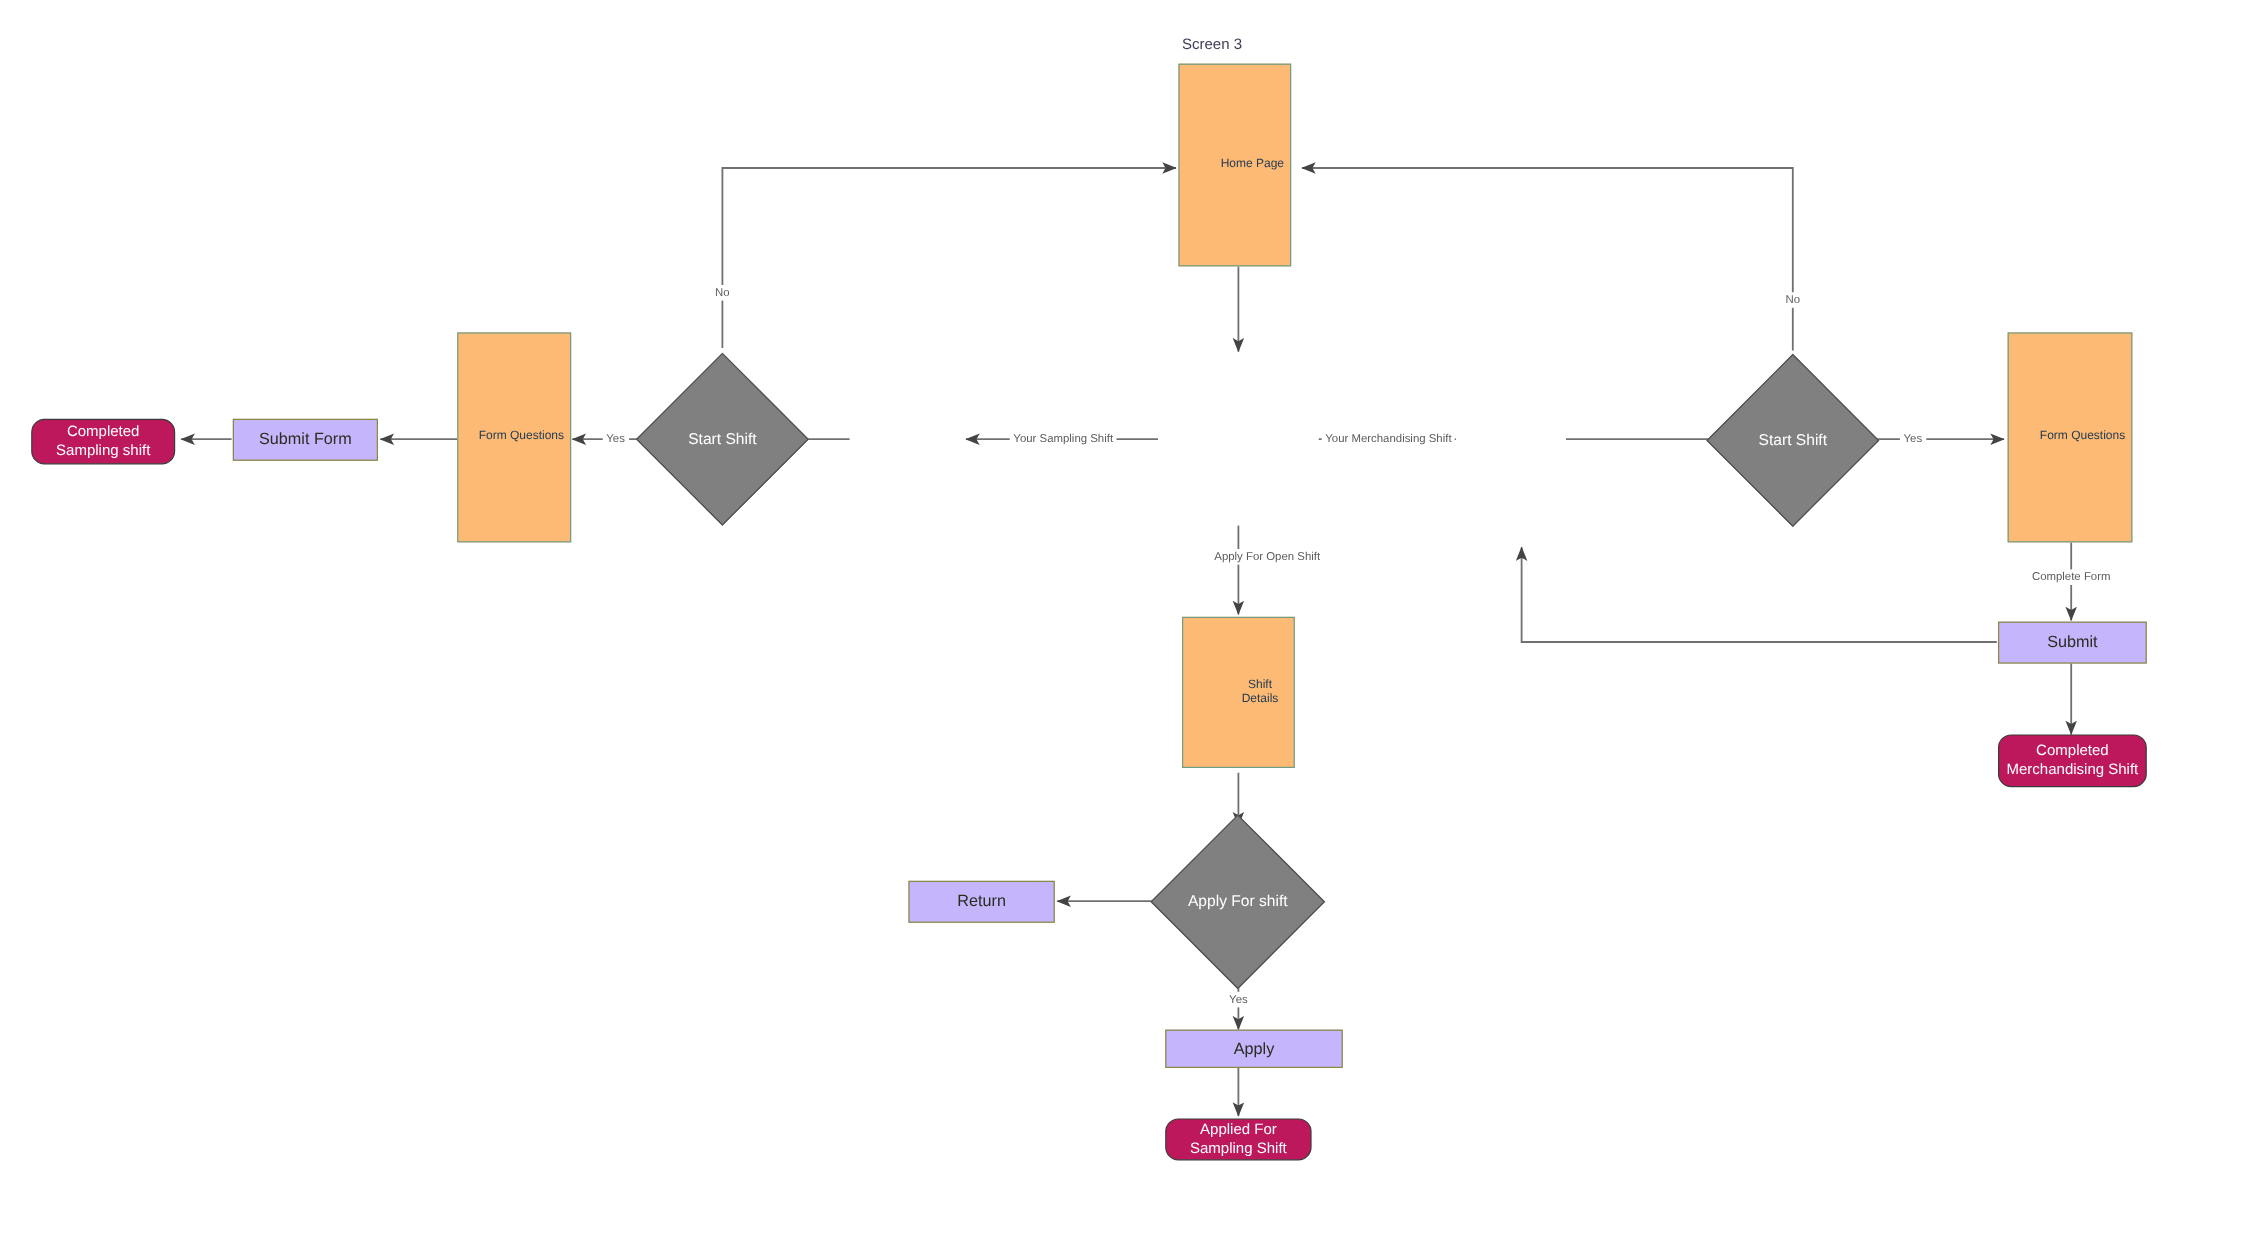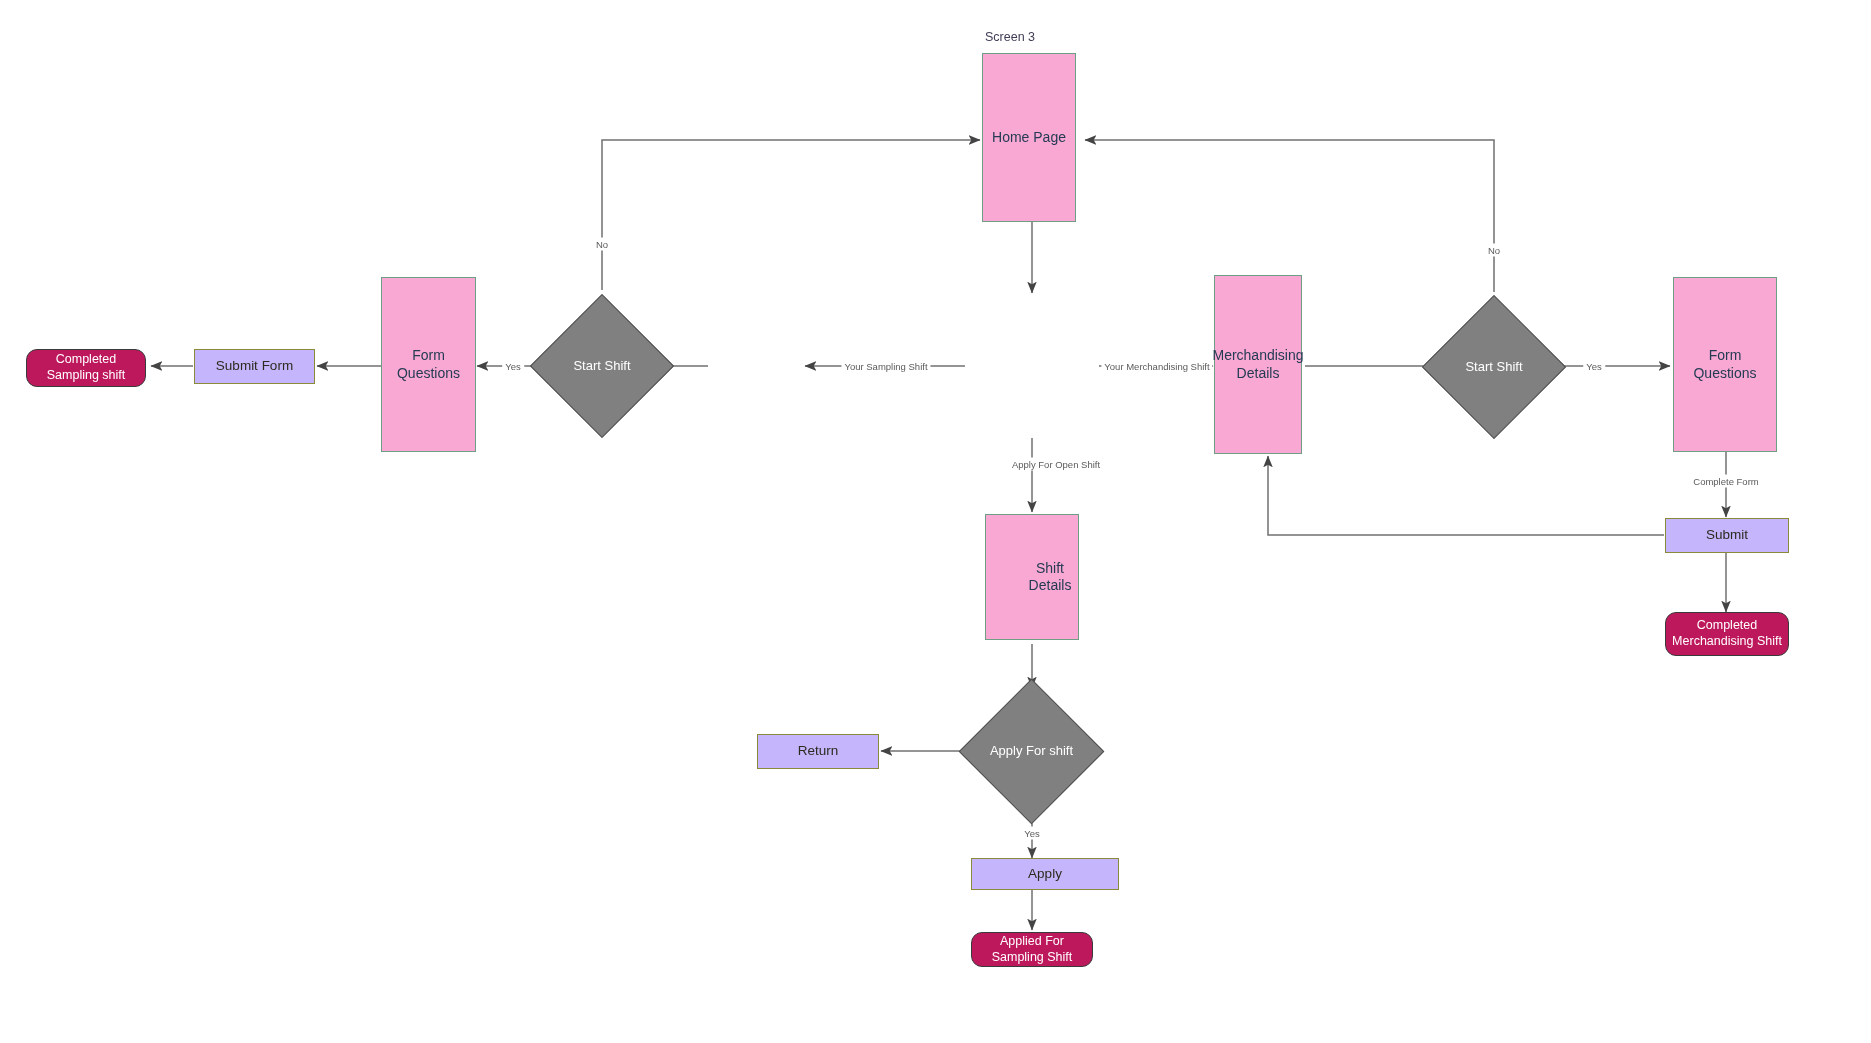--- a/index.html
+++ b/index.html
@@ -32,24 +32,25 @@
     position: absolute;
     box-sizing: border-box;
     display: flex;
     align-items: center;
     justify-content: center;
     text-align: center;
     line-height: 1.25;
     user-select: none;
   }
   .node-process {
-    background: #f9a8d4;
+    background: #fdba74;
     border: 1.4px solid #6E9E84;
     color: #243B53;
-    font-size: 14px;
+    font-size: 10px;
+    justify-content: flex-end;
   }
   .node-action {
     background: #c4b5fd;
     border: 1.4px solid #8A8A3A;
     color: #2B2B1E;
     font-size: 13.5px;
   }
   .node-terminal {
     background: #be185d;
     border: 1.6px solid #3A3A3A;
@@ -176,23 +177,20 @@
   </div>
 
   <div class="node node-action" style="left:194px; top:349px; width:121px; height:35px;">
     <span class="node-label-text">Submit Form</span>
   </div>
 
   <div class="node node-terminal" style="left:26px; top:349px; width:120px; height:38px;">
     <span class="node-label-text">Completed Sampling shift</span>
   </div>
 
-  <div class="node node-process" style="left:1214px; top:275px; width:88px; height:179px;">
-    <span class="node-label-text">Merchandising Details</span>
-  </div>
 
   <div class="node node-decision" style="left:1443px; top:316px; width:102px; height:102px;">
     <div class="decision-shape"></div>
     <span class="decision-label">Start Shift</span>
   </div>
 
   <div class="node node-process" style="left:1673px; top:277px; width:104px; height:175px;">
     <span class="node-label-text">Form Questions</span>
   </div>
 

